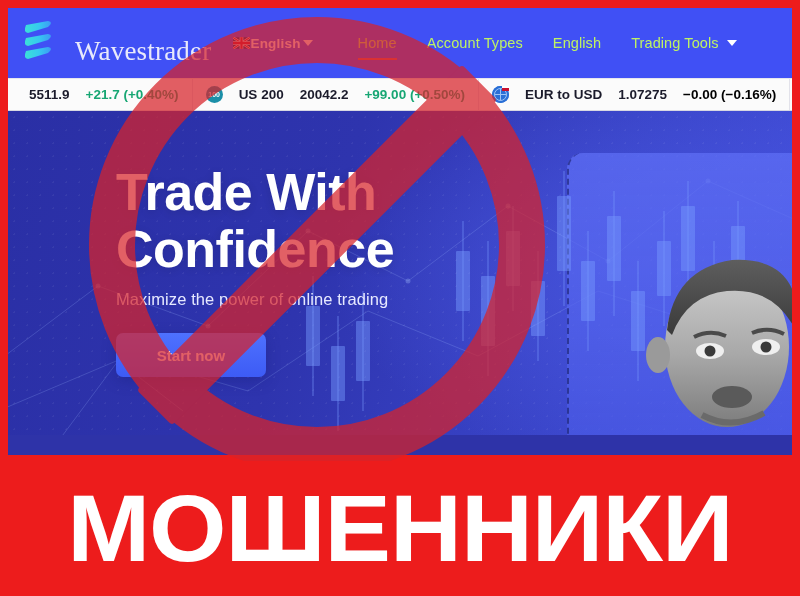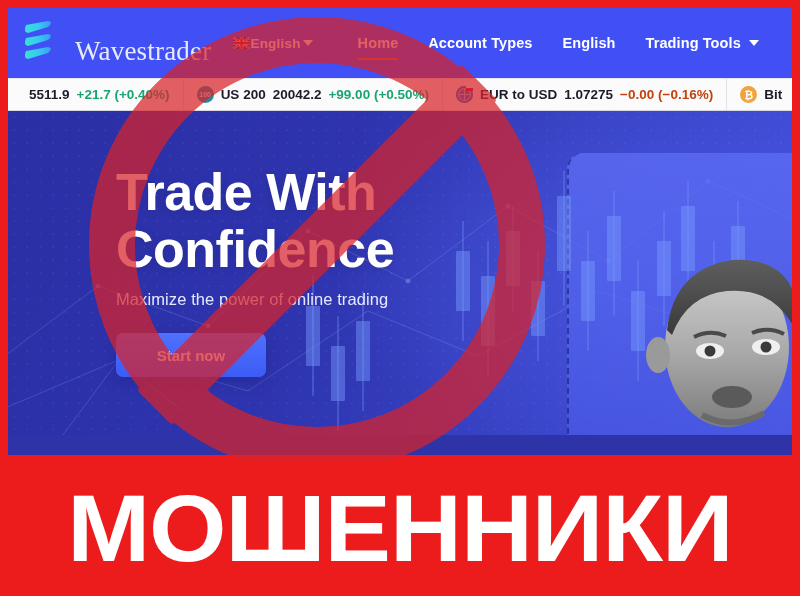--- a/index.html
+++ b/index.html
@@ -61,21 +61,21 @@
     border-right:5px solid transparent;
     border-top:6px solid #fff;
     margin-left:2px;
   }
   .nav {
     display:flex; align-items:center; gap:30px;
     margin-left:45px;
     white-space:nowrap;
   }
   .nav-item {
-    color:#ffffff; font-size:14.5px; font-weight:bold;
+    color:#bef264; font-size:14.5px; font-weight:normal;
     position:relative; letter-spacing:.1px;
     display:flex; align-items:center; gap:8px;
   }
   .nav-item.active::after {
     content:""; position:absolute;
     left:0; right:0; bottom:-9px; height:2px;
     background:#E2574C;
   }
   .nav-caret {
     width:0; height:0;
@@ -90,36 +90,36 @@
     background:#FBFBFB;
     display:flex;
     align-items:center;
     border-top:1px solid #E6E6EE;
     border-bottom:1px solid #D8D8E2;
     overflow:hidden;
     white-space:nowrap;
     padding-left:8px;
   }
   .tick {
-    display:flex; align-items:center; gap:7px;
+    display:flex; align-items:center; gap:16px;
     padding:0 13px;
     height:100%;
     border-right:1px solid #E2E2EA;
     font-size:13.5px; font-weight:bold;
   }
   .tick:first-child { border-left:none; }
   .tick .sym-icon {
     width:17px; height:17px; border-radius:50%;
     display:flex; align-items:center; justify-content:center;
     font-size:7px; color:#fff; font-weight:bold; flex:0 0 auto;
   }
   .tick .name { color:#1B1B2B; }
   .tick .price { color:#1B1B2B; }
   .tick .chg-up { color:#17A673; }
-  .tick .chg-down { color:#c2410c; }
+  .tick .chg-down { color:#000000; }
 
   
   .hero {
     position:relative;
     height:324px;
     background:
       radial-gradient(ellipse 70% 100% at 85% 50%, rgba(74,88,225,.85), rgba(0,0,0,0) 62%),
       linear-gradient(110deg,#2A2FA5 0%,#2E34AE 40%,#3944C8 72%,#4450DE 100%);
     overflow:hidden;
   }

